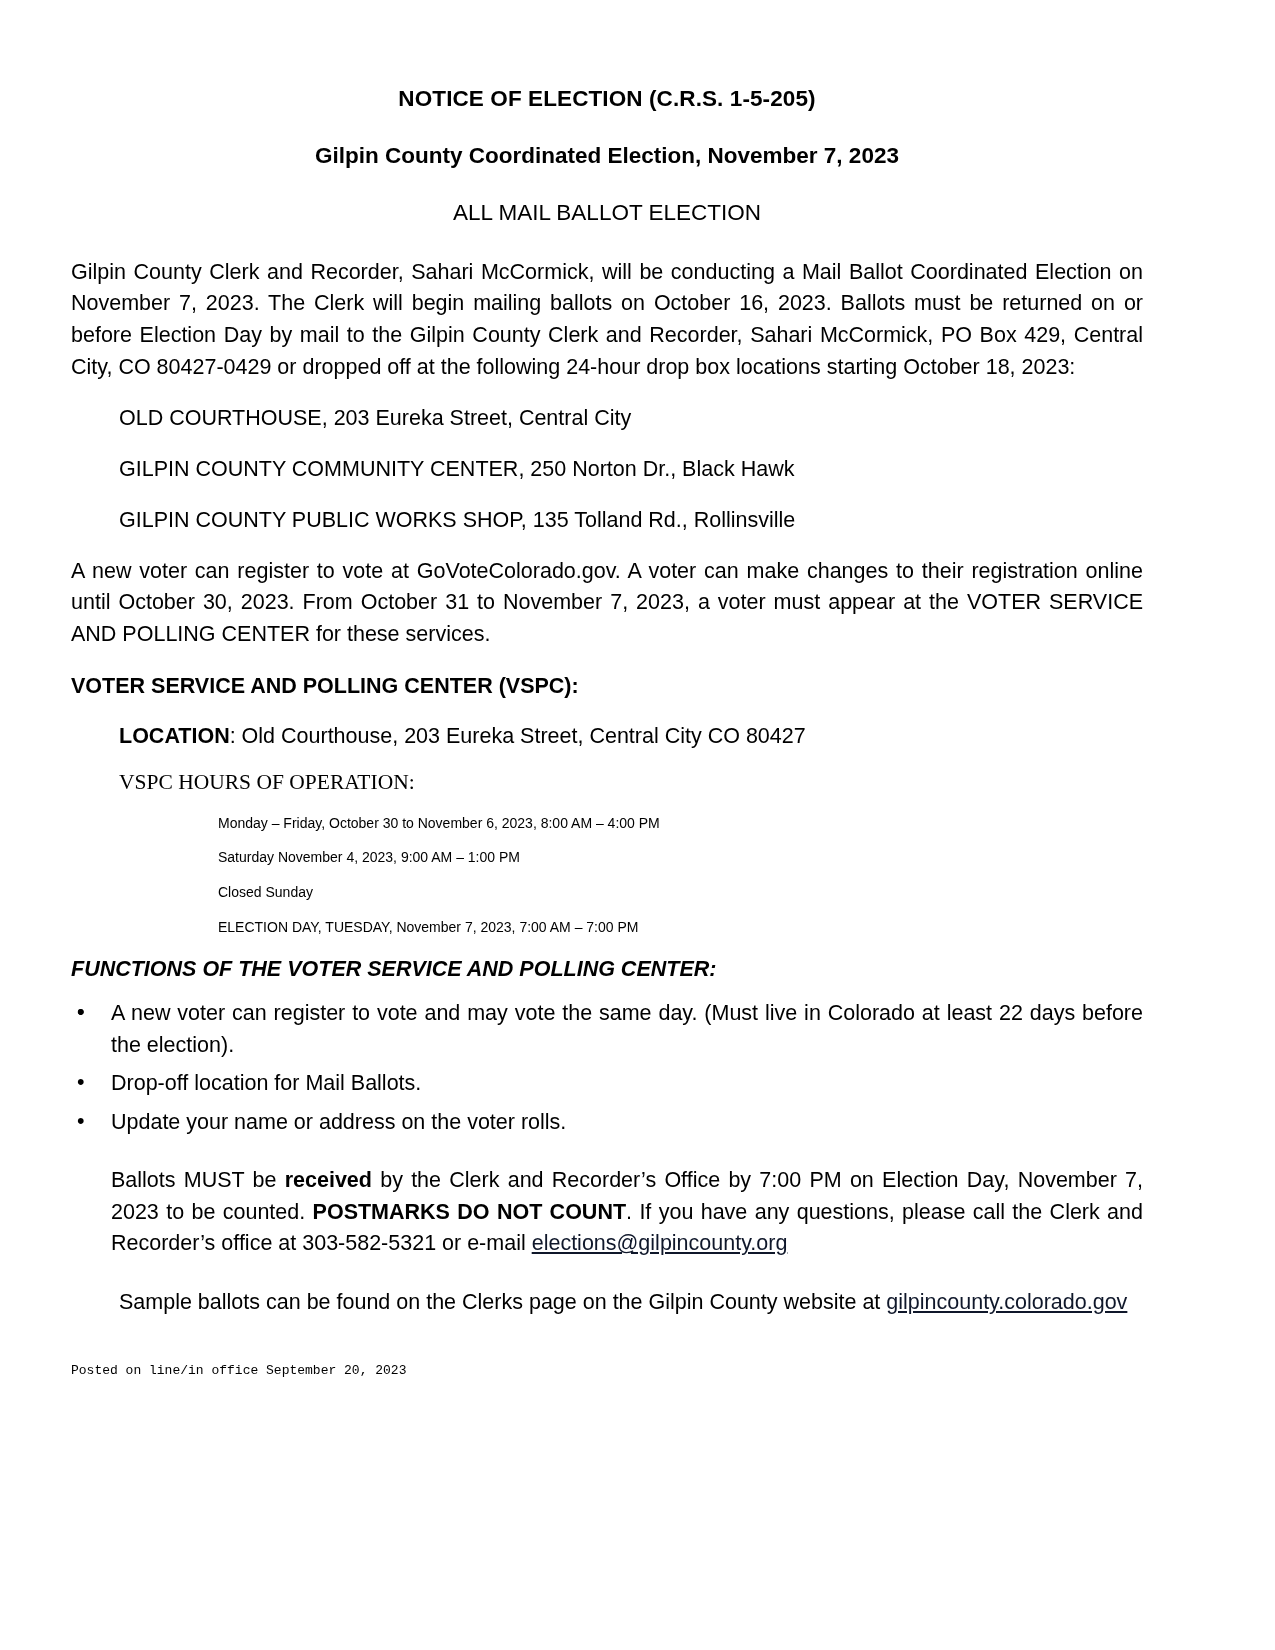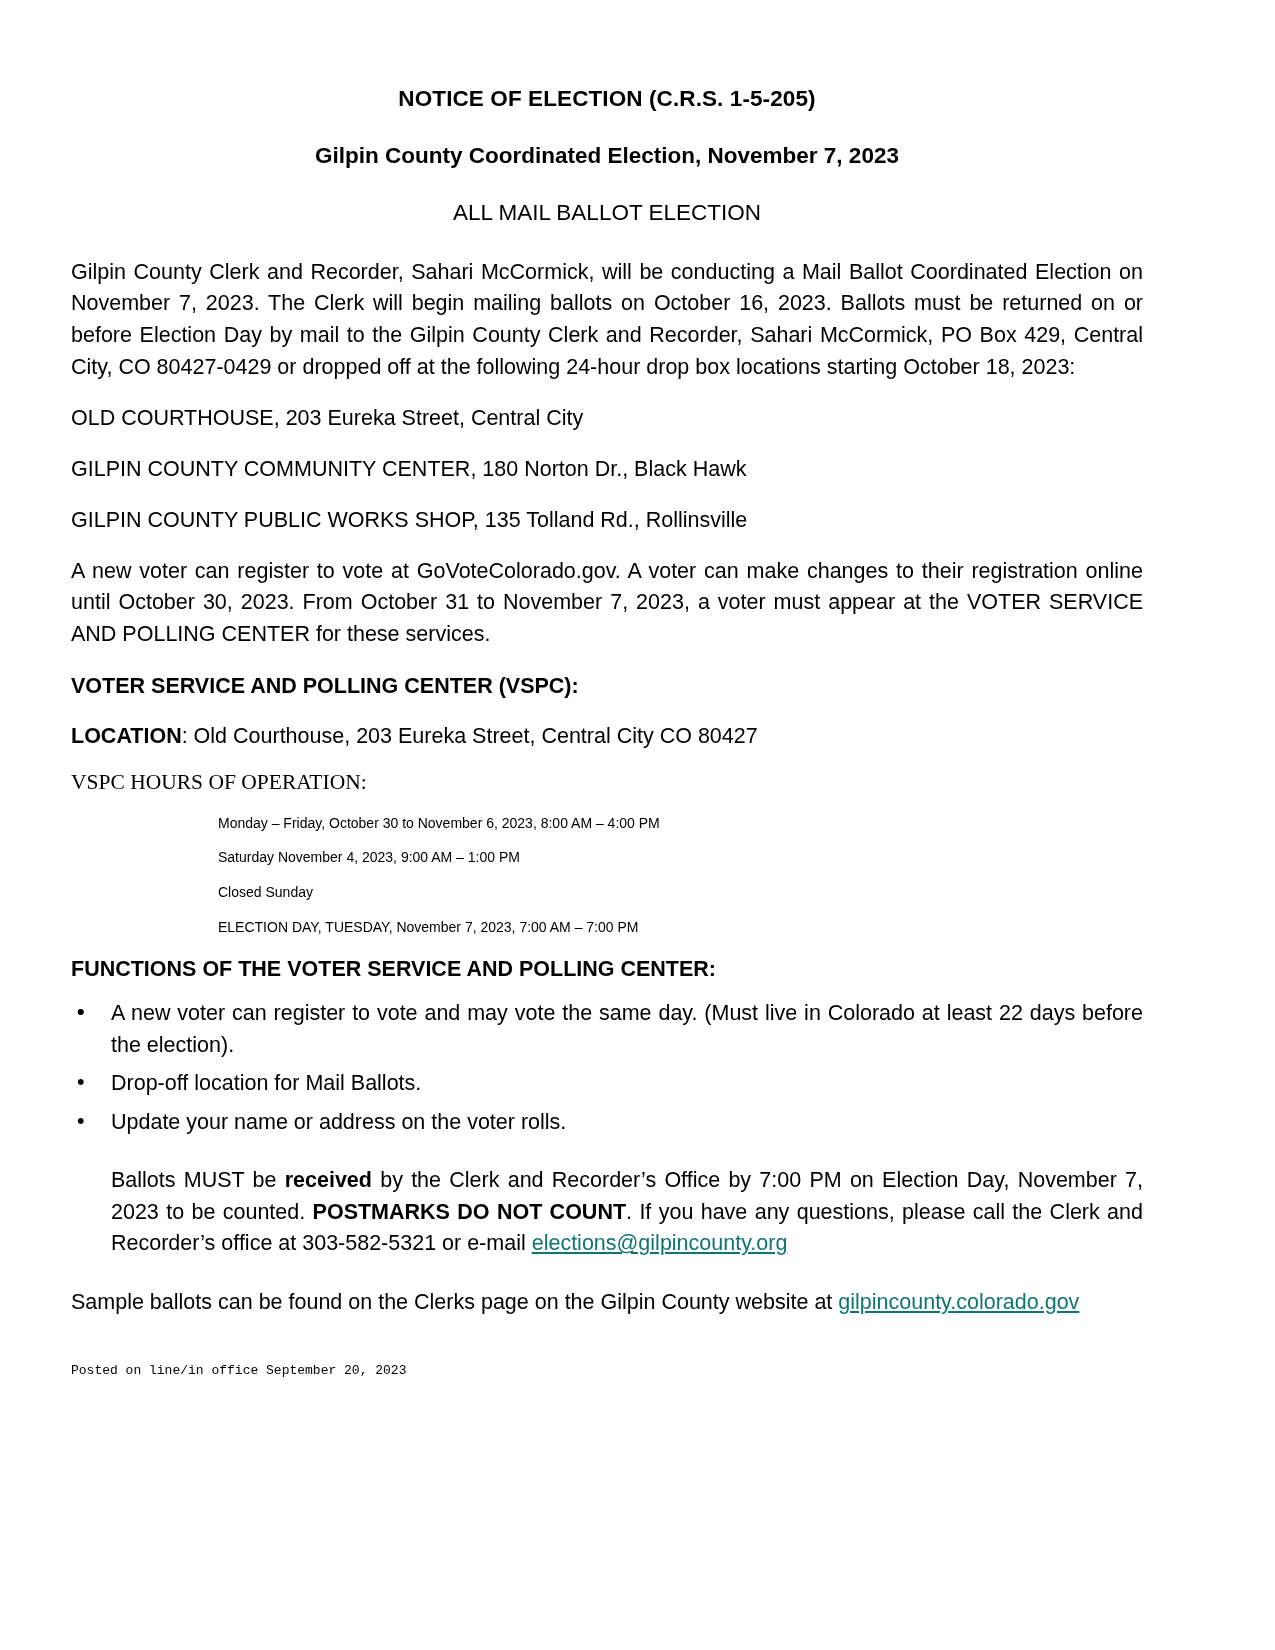--- a/index.html
+++ b/index.html
@@ -56,20 +56,21 @@
   
   p.body {
     font-size: 21.5px;
     line-height: 1.475;
     margin: 0 0 20px 0;
     text-align: justify;
     text-justify: inter-word;
   }
   p.body.left {
     text-align: left;
+    margin-left: 48px;
   }
   p.body.tight {
     margin-bottom: 19px;
   }
   .bold {
     font-weight: bold;
   }
   .sec-head {
     font-size: 21.5px;
     font-weight: bold;
@@ -134,56 +135,56 @@
     margin-top: 27px;
   }
   .posted {
     margin-top: 42px;
     font-size: 13px;
     line-height: 1.475;
     font-family: Liberation Mono, monospace;
   }
 
   a.doclink {
-    color: #0f766e;
+    color: #0f172a;
     text-decoration: underline;
   }
 </style>
 </head>
 <body>
 
 <div class="page">
   <div class="content">
 
     <div class="title-1">NOTICE OF ELECTION (C.R.S. 1-5-205)</div>
     <div class="title-2">Gilpin County Coordinated Election, November 7, 2023</div>
     <div class="title-3">ALL MAIL BALLOT ELECTION</div>
 
     <p class="body">Gilpin County Clerk and Recorder, Sahari McCormick, will be conducting a Mail Ballot Coordinated Election on November 7, 2023. The Clerk will begin mailing ballots on October 16, 2023.  Ballots must be returned on or before Election Day by mail to the Gilpin County Clerk and Recorder, Sahari McCormick, PO Box 429, Central City, CO 80427-0429 or dropped off at the following 24-hour drop box locations starting October 18, 2023:</p>
 
     <p class="body left tight">OLD COURTHOUSE, 203 Eureka Street, Central City</p>
-    <p class="body left tight">GILPIN COUNTY COMMUNITY CENTER, 180 Norton Dr., Black Hawk</p>
+    <p class="body left tight">GILPIN COUNTY COMMUNITY CENTER, 250 Norton Dr., Black Hawk</p>
     <p class="body left tight">GILPIN COUNTY PUBLIC WORKS SHOP, 135 Tolland Rd., Rollinsville</p>
 
     <p class="body">A new voter can register to vote at GoVoteColorado.gov. A voter can make changes to their registration online until October 30, 2023.  From October 31 to November 7, 2023, a voter must appear at the VOTER SERVICE AND POLLING CENTER for these services.</p>
 
     <div class="sec-head nogap">VOTER SERVICE AND POLLING CENTER (VSPC):</div>
 
     <p class="body left" style="margin-bottom:14px;"><span class="bold">LOCATION</span><span>: Old Courthouse, 203 Eureka Street, Central City CO 80427</span></p>
 
     <p class="body left" style="margin-bottom:14px;font-family:Liberation Serif, serif;">VSPC HOURS OF OPERATION:</p>
 
     <div class="hours">
       <div class="hours-line">Monday – Friday, October 30 to November 6, 2023, 8:00 AM – 4:00 PM</div>
       <div class="hours-line">Saturday November 4, 2023, 9:00 AM – 1:00 PM</div>
       <div class="hours-line">Closed Sunday</div>
       <div class="hours-line last">ELECTION DAY, TUESDAY, November 7, 2023, 7:00 AM – 7:00 PM</div>
     </div>
 
-    <div class="sec-head" style="margin-bottom:12px;">FUNCTIONS OF THE VOTER SERVICE AND POLLING CENTER:</div>
+    <div class="sec-head" style="margin-bottom:12px;font-style:italic;">FUNCTIONS OF THE VOTER SERVICE AND POLLING CENTER:</div>
 
     <ul class="functions">
       <li><span class="dot">•</span></li>
       <li><span class="dot">•</span><span>A new voter can register to vote and may vote the same day. (Must live in Colorado at least 22 days before the election).</span></li>
       <li><span class="dot">•</span><span>Drop-off location for Mail Ballots.</span></li>
       <li><span class="dot">•</span><span>Update your name or address on the voter rolls.</span></li>
     </ul>
 
     <div class="closing">
       <p><span>Ballots MUST be </span><span class="bold">received</span><span> by the Clerk and Recorder’s Office by 7:00 PM on Election Day, November 7, 2023 to be counted.  </span><span class="bold">POSTMARKS DO NOT COUNT</span><span>. If you have any questions, please call the Clerk and Recorder’s office at 303-582-5321 or e-mail </span><a class="doclink" href="#">elections@gilpincounty.org</a></p>

